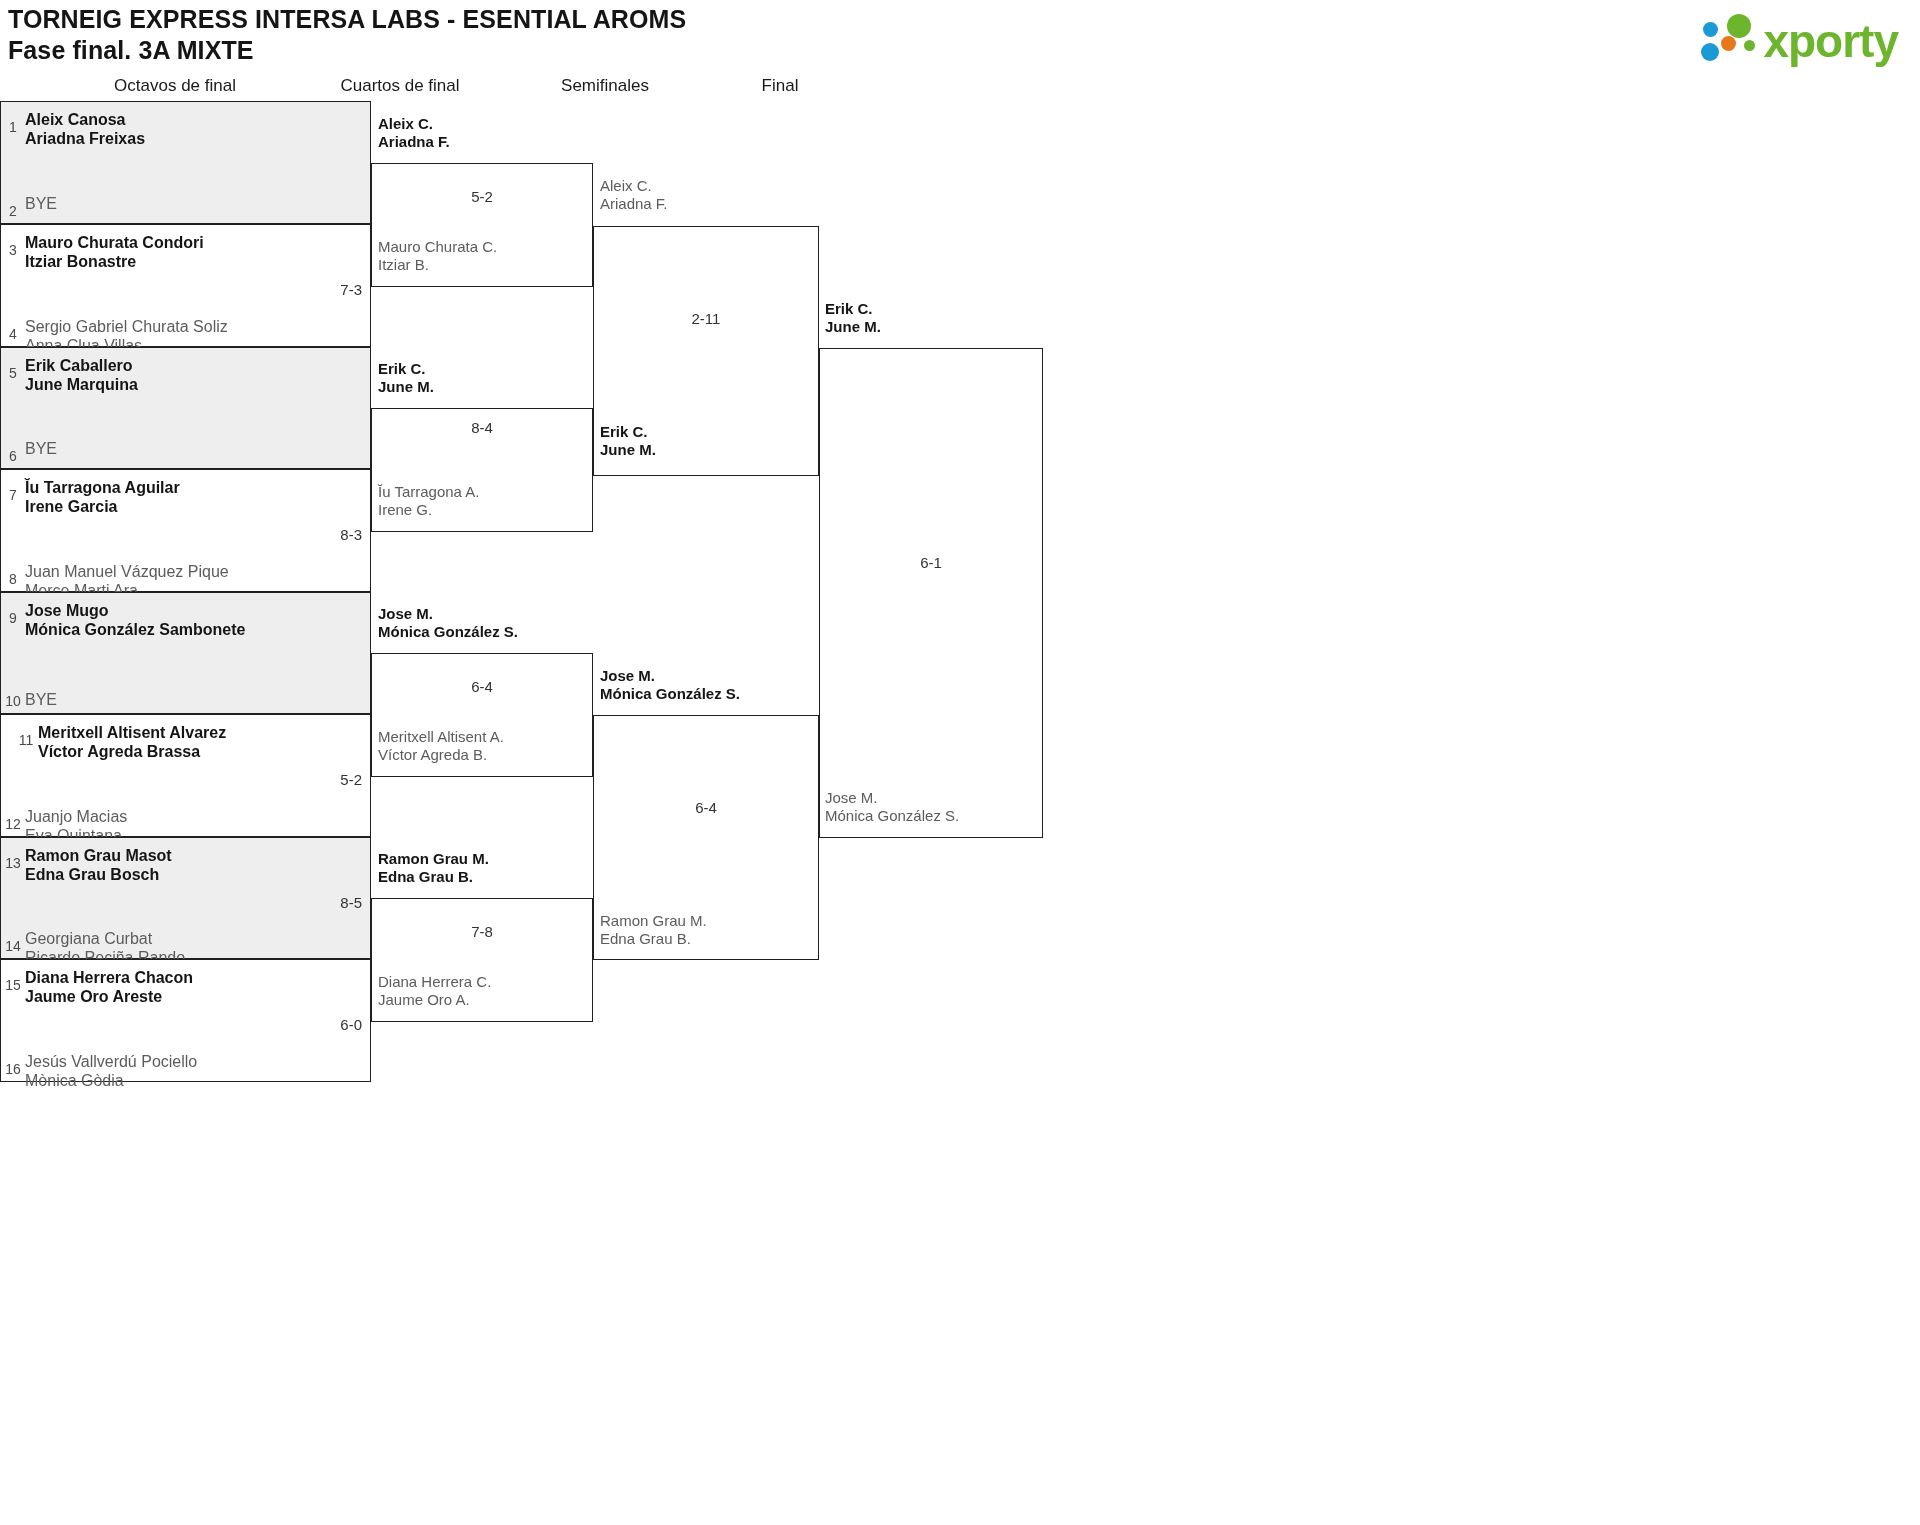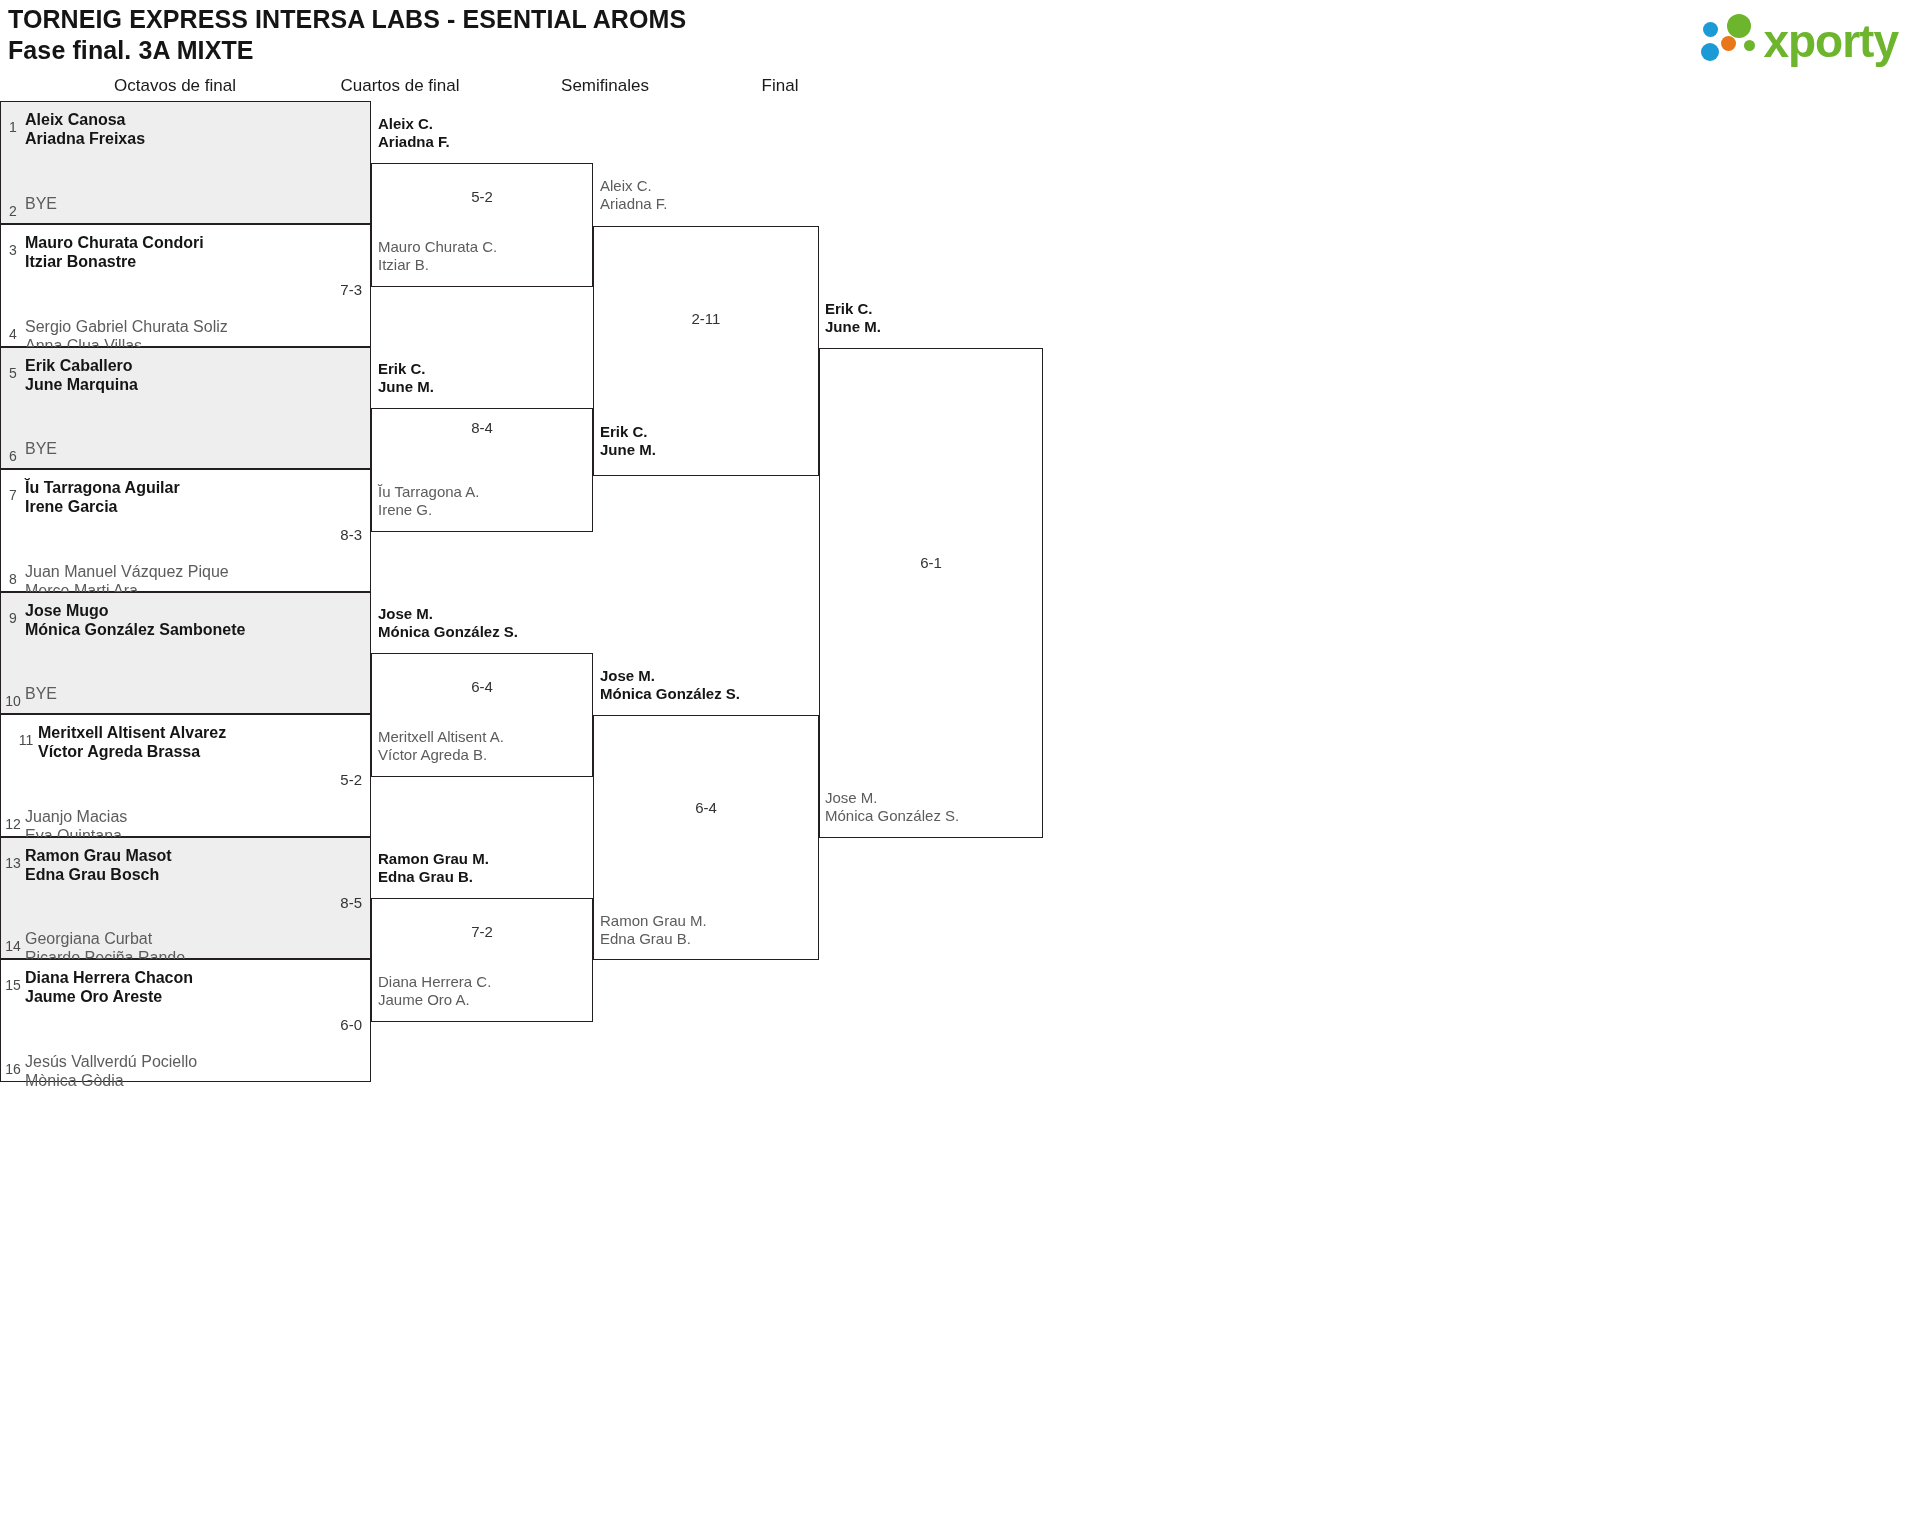--- a/index.html
+++ b/index.html
@@ -196,21 +196,21 @@
 
     <div class="r1-match shaded" style="left:0px; top:592px; width:371px; height:122px;">
       <div class="r1-team" style="top:3px;">
         <span class="seed">9</span>
         <span class="names win">
           <span class="ln">Jose Mugo</span>
           <span class="ln">Mónica González Sambonete</span>
         </span>
       </div>
       <div class="r1-score" style="left:24px; right:8px; top:78px;"></div>
-      <div class="r1-team" style="top:86px;">
+      <div class="r1-team" style="top:86px;align-items:flex-end;">
         <span class="seed">10</span>
         <span class="names lose">
           <span class="ln">BYE</span>
           <span class="ln"></span>
         </span>
       </div>
     </div>
 
     <div class="r1-match" style="left:0px; top:714px; width:371px; height:123px;">
       <div class="r1-team" style="top:3px;padding-left:13px;">
@@ -300,21 +300,21 @@
     <div class="slot-label lose" style="left:378px; top:728px;">
       <span class="ln">Meritxell Altisent A.</span>
       <span class="ln">Víctor Agreda B.</span>
     </div>
 
     <div class="slot-label win" style="left:378px; top:850px;">
       <span class="ln">Ramon Grau M.</span>
       <span class="ln">Edna Grau B.</span>
     </div>
     <div class="cbox" style="left:371px; top:898px; width:222px; height:124px;">
-      <div class="cbox-score" style="top:24px;">7-2</div>
+      <div class="cbox-score" style="top:24px;">7-8</div>
     </div>
     <div class="slot-label lose" style="left:378px; top:973px;">
       <span class="ln">Diana Herrera C.</span>
       <span class="ln">Jaume Oro A.</span>
     </div>
 
     <div class="slot-label lose" style="left:600px; top:177px;">
       <span class="ln">Aleix C.</span>
       <span class="ln">Ariadna F.</span>
     </div>

